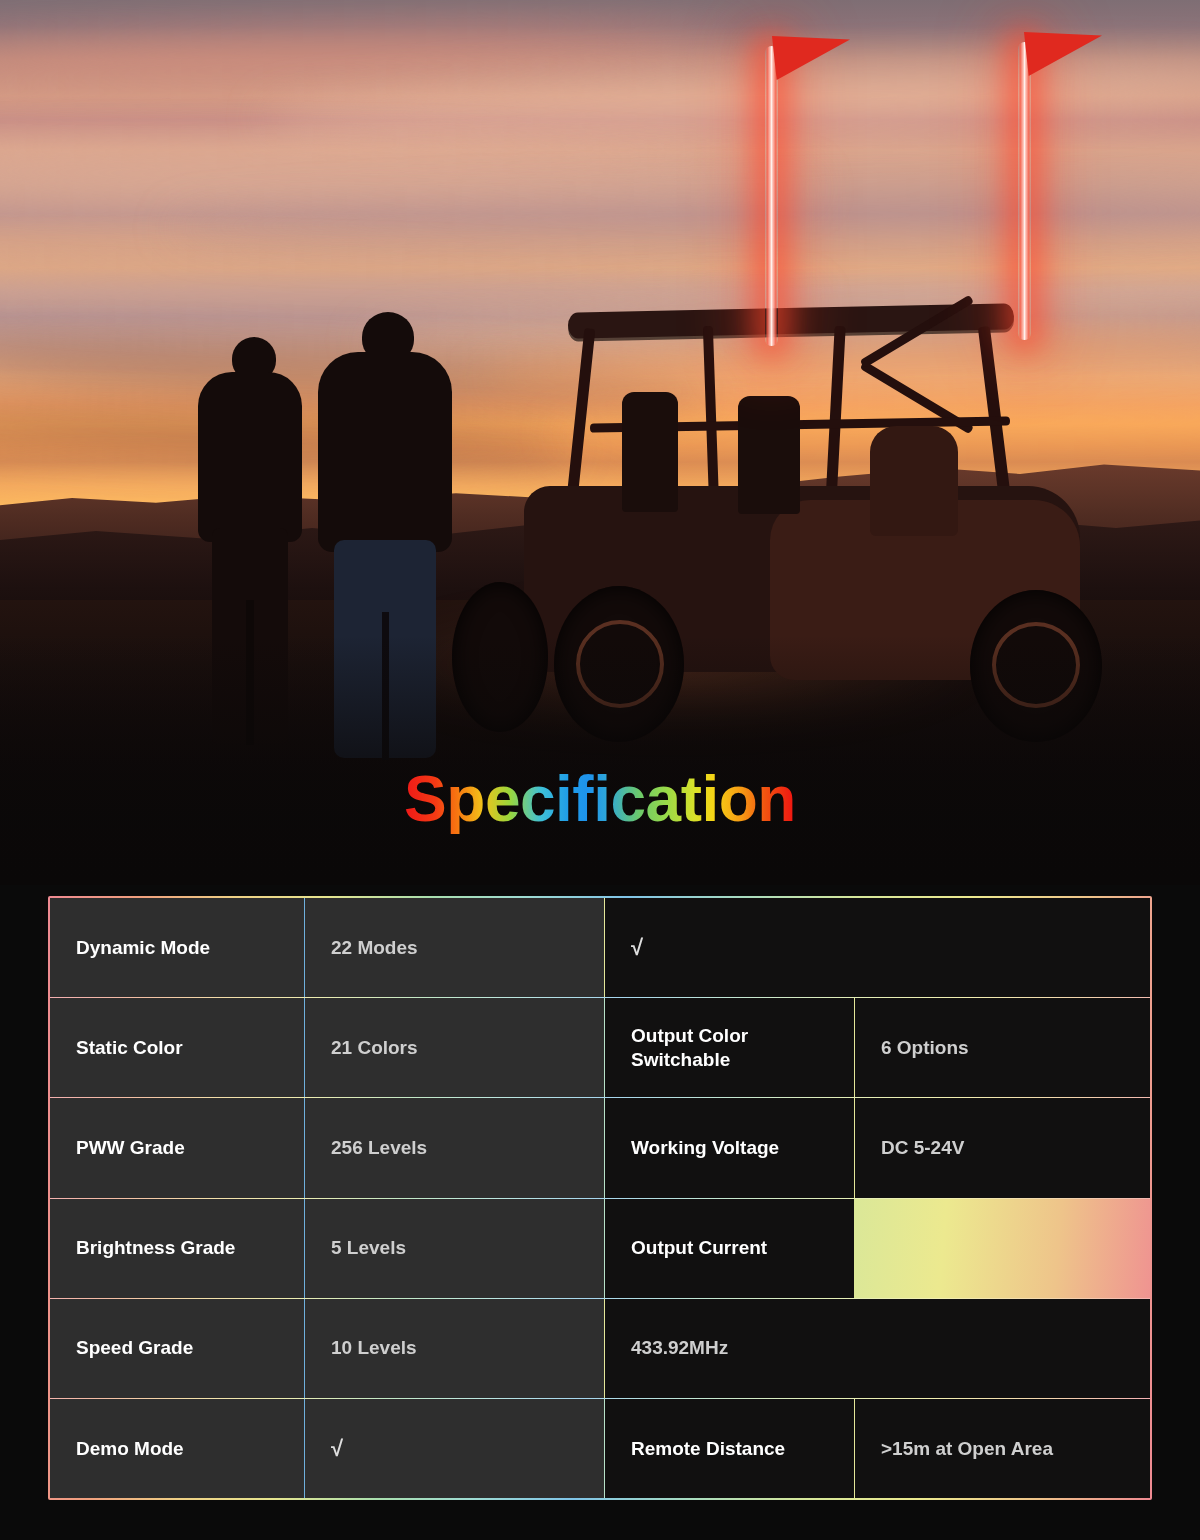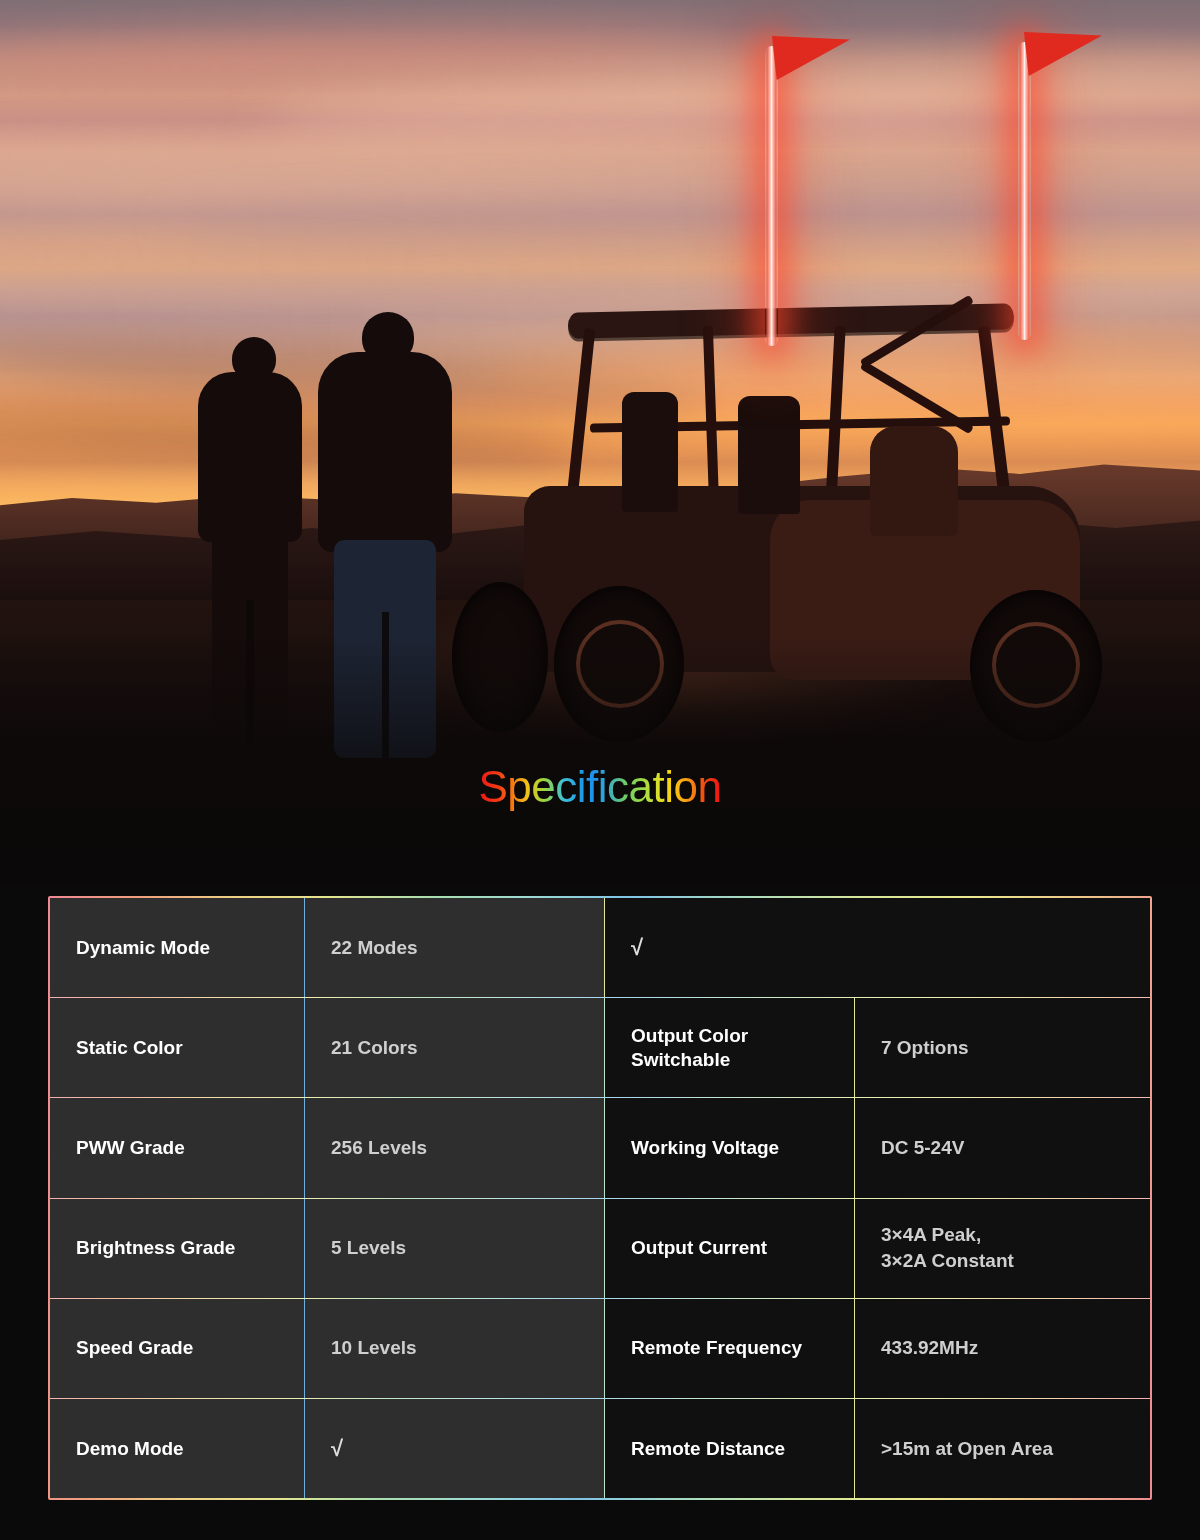--- a/index.html
+++ b/index.html
@@ -132,21 +132,21 @@
     position:absolute; left:0; right:0; bottom:0; height:250px;
     background:linear-gradient(to bottom,rgba(10,8,8,0),rgba(10,8,8,.72) 55%,#0a0808 100%);
   }
 
   
   .title-wrap{
     position:absolute; left:0; right:0; top:762px; text-align:center; z-index:5;
   }
   .title{
     display:inline-block;
-    font-size:44px; font-weight:normal; letter-spacing:-.5px;
+    font-size:64px; font-weight:bold; letter-spacing:-.5px;
     background:linear-gradient(90deg,
       #f01818 0%, #f43a14 8%, #f77b10 14%, #f2c21a 20%,
       #9ad63c 27%, #3ec0d8 35%, #1f9de8 42%, #1e92ec 47%,
       #2fa8d8 52%, #6cc96a 60%, #9ada48 67%, #d8e12a 74%,
       #f6d415 79%, #f79b14 86%, #f25410 92%, #ef1111 100%);
     -webkit-background-clip:text; background-clip:text;
     -webkit-text-fill-color:transparent; color:transparent;
   }
 
   
@@ -254,21 +254,21 @@
         <div class="cell k c-k1">
           <span>Static Color</span>
         </div>
         <div class="cell v c-v1">
           <span>21 Colors</span>
         </div>
         <div class="cell k c-k2">
           <span>Output Color<br>Switchable</span>
         </div>
         <div class="cell v c-v2">
-          <span>7 Options</span>
+          <span>6 Options</span>
         </div>
       </div>
       <div class="spec-row">
         <div class="cell k c-k1">
           <span>PWW Grade</span>
         </div>
         <div class="cell v c-v1">
           <span>256 Levels</span>
         </div>
         <div class="cell k c-k2">
@@ -281,33 +281,27 @@
       <div class="spec-row">
         <div class="cell k c-k1">
           <span>Brightness Grade</span>
         </div>
         <div class="cell v c-v1">
           <span>5 Levels</span>
         </div>
         <div class="cell k c-k2">
           <span>Output Current</span>
         </div>
-        <div class="cell v c-v2">
-          <span>3×4A Peak,<br>3×2A Constant</span>
-        </div>
       </div>
       <div class="spec-row">
         <div class="cell k c-k1">
           <span>Speed Grade</span>
         </div>
         <div class="cell v c-v1">
           <span>10 Levels</span>
-        </div>
-        <div class="cell k c-k2">
-          <span>Remote Frequency</span>
         </div>
         <div class="cell v c-v2">
           <span>433.92MHz</span>
         </div>
       </div>
       <div class="spec-row">
         <div class="cell k c-k1">
           <span>Demo Mode</span>
         </div>
         <div class="cell v c-v1">

